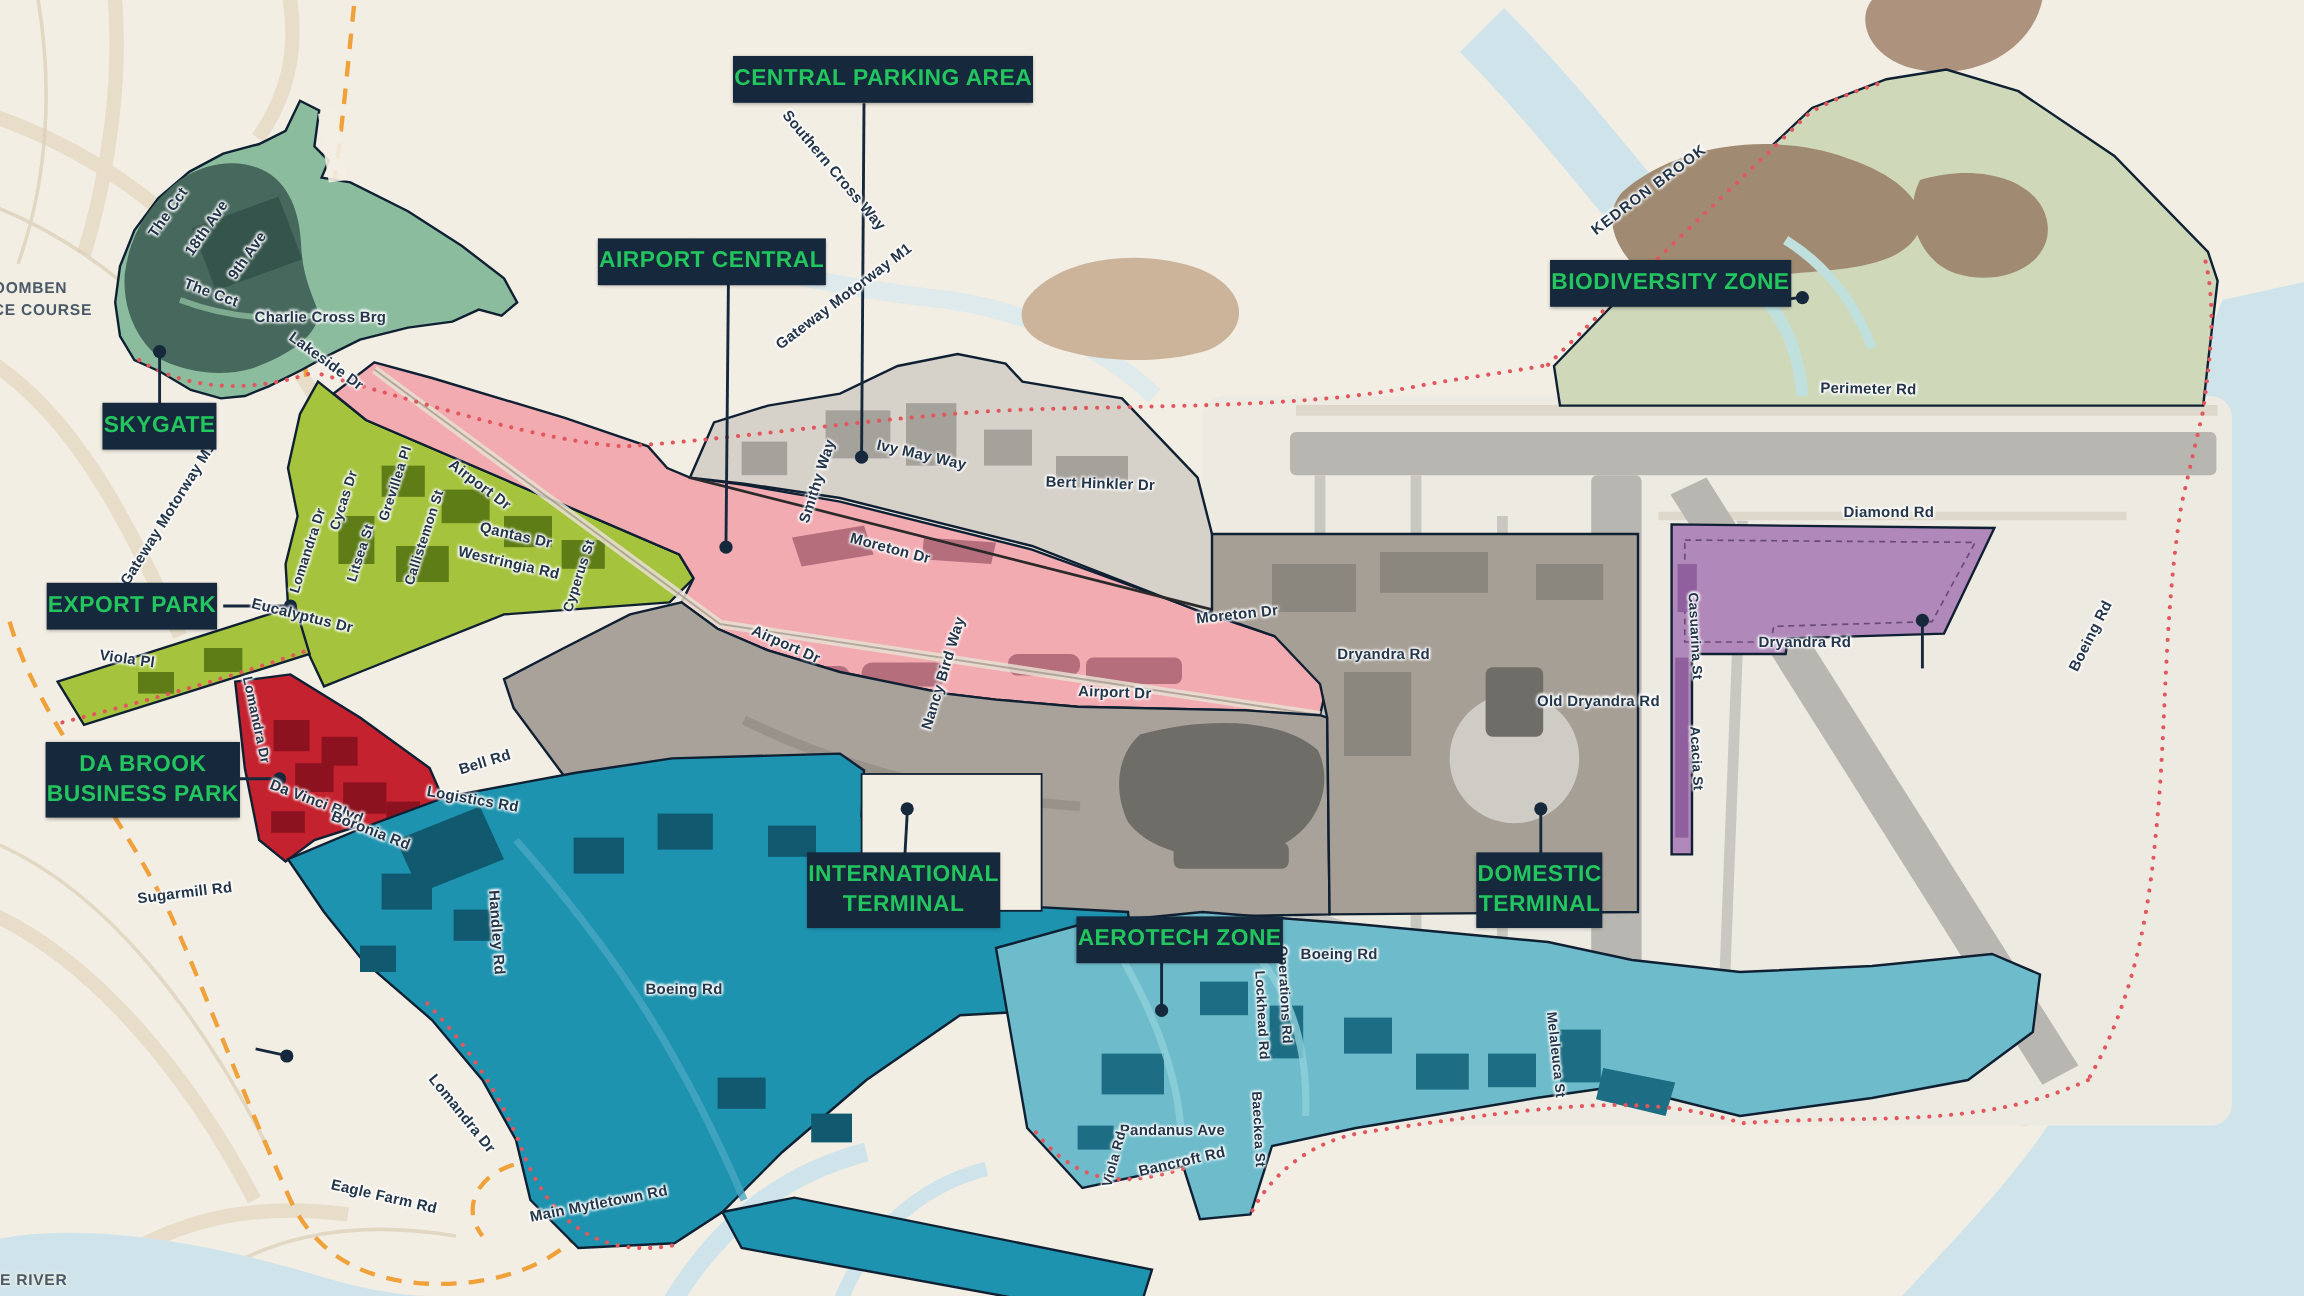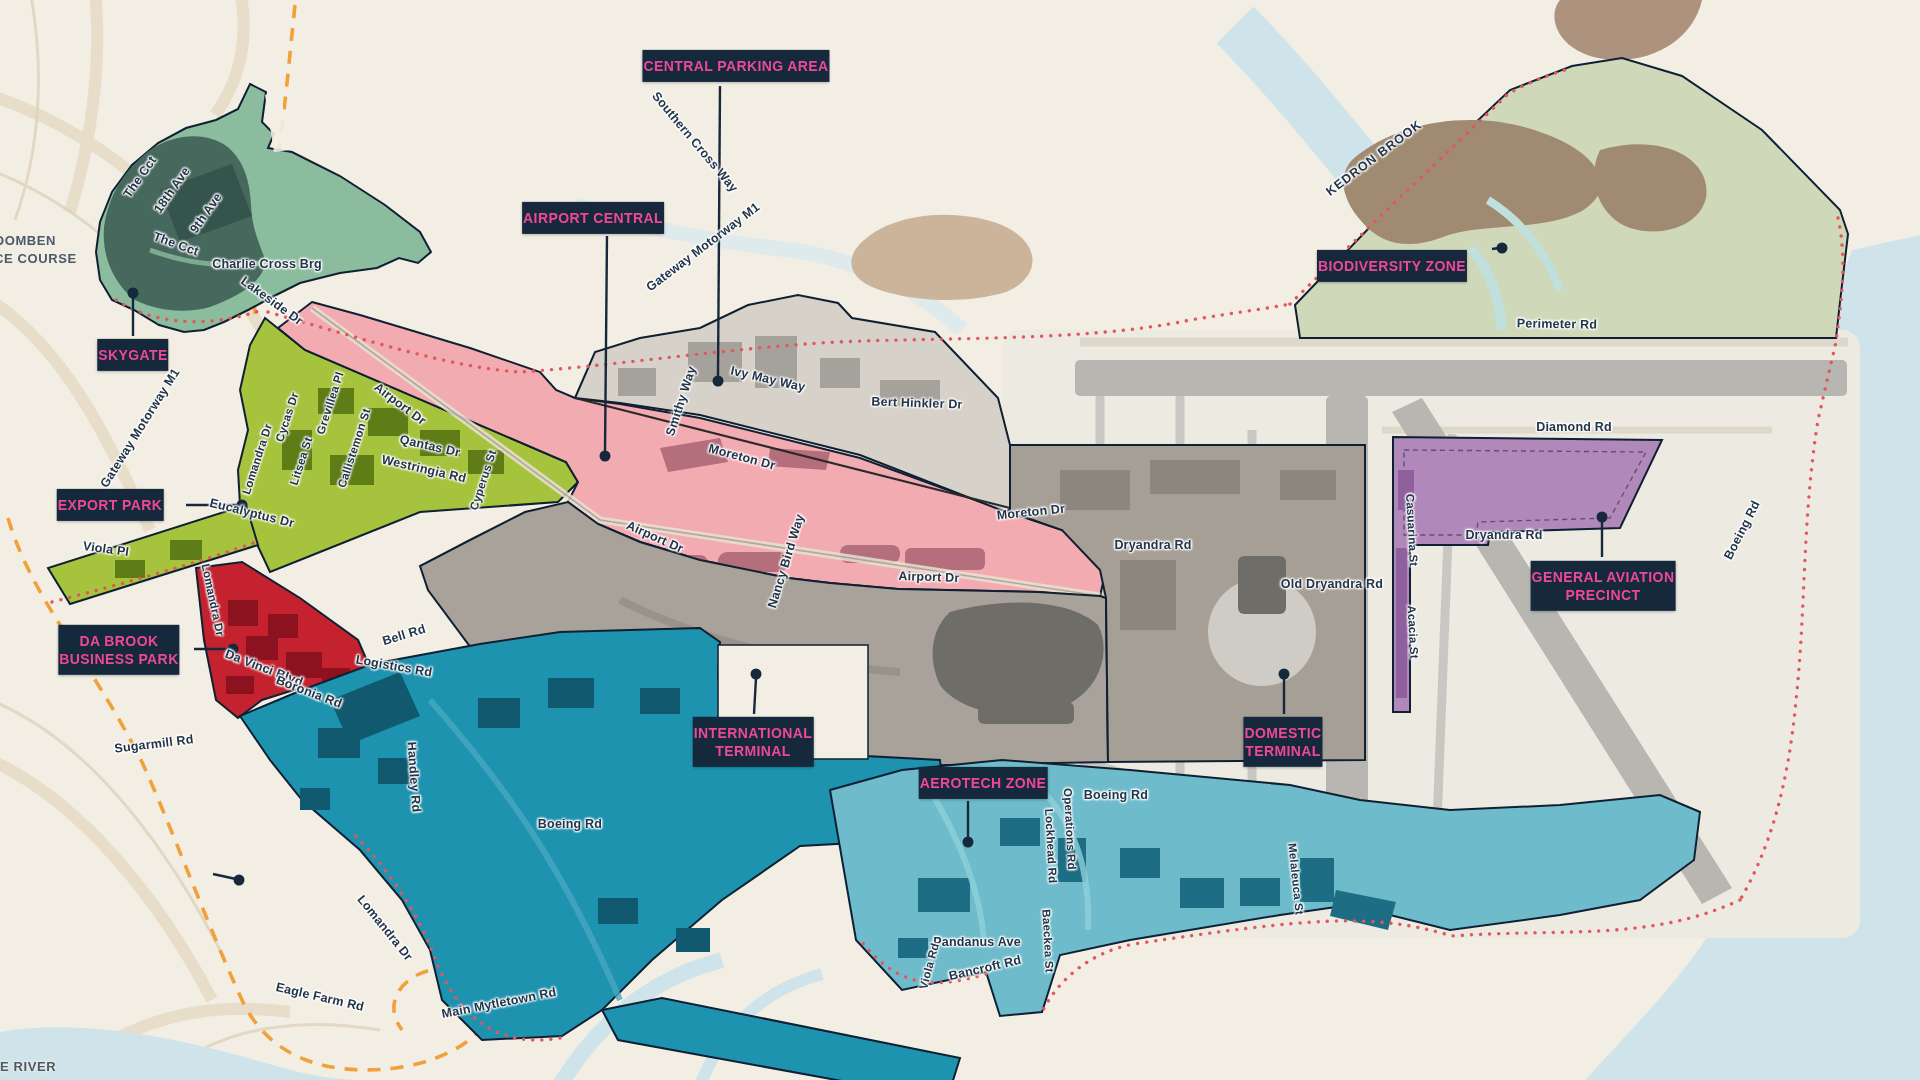--- a/index.html
+++ b/index.html
@@ -7,22 +7,22 @@
          font-family:"Liberation Sans",sans-serif;background:#f3eee4;}
   #map-svg{position:absolute;left:0;top:0;}
   .rl{position:absolute;transform:translate(-50%,-50%) rotate(var(--r,0deg));
       font-size:12.5px;font-weight:700;color:#23354a;white-space:nowrap;letter-spacing:.2px;
       text-shadow:-1px -1px 2px #fff,1px -1px 2px #fff,-1px 1px 2px #fff,1px 1px 2px #fff,0 0 3px #fff;
       pointer-events:none;}
   .rl.small{font-size:11.5px;}
   .edge{position:absolute;font-size:13px;font-weight:700;color:#4a5a68;letter-spacing:.6px;
         white-space:nowrap;transform:translate(0,-50%);
         text-shadow:0 0 3px #f3eee4,0 0 3px #f3eee4;}
-  .zbox{position:absolute;transform:translate(-50%,-50%);background:#16283c;color:#ec4899;
-        font-weight:700;font-size:14px;letter-spacing:.4px;text-align:center;
+  .zbox{position:absolute;transform:translate(-50%,-50%);background:#16283c;color:#22c55e;
+        font-weight:700;font-size:19px;letter-spacing:.4px;text-align:center;
         padding:7px 1px;line-height:1.3;white-space:nowrap;box-shadow:0 1px 3px rgba(0,0,0,.35);}
   .zbox span{display:block;}
 </style>
 </head>
 <body>
 
 <div id="stage">
 <svg id="map-svg" width="1920" height="1080" viewBox="0 0 1920 1080">
 
   <rect x="0" y="0" width="1920" height="1080" fill="#f3eee4"></rect>
@@ -341,21 +341,17 @@
       <span>TERMINAL</span>
 </div>
 <div class="zbox" style="left:1283px;top:742px">
   <span>DOMESTIC</span>
       <span>TERMINAL</span>
 </div>
 <div class="zbox" style="left:983px;top:783px">
   <span>AEROTECH ZONE</span>
       <span></span>
 </div>
-<div class="zbox" style="left:1392px;top:266px">
+<div class="zbox" style="left:1392px;top:236px">
   <span>BIODIVERSITY ZONE</span>
       <span></span>
 </div>
-<div class="zbox" style="left:1603px;top:586px">
-  <span>GENERAL AVIATION</span>
-      <span>PRECINCT</span>
-</div>
 </div>
 
 </body></html>

